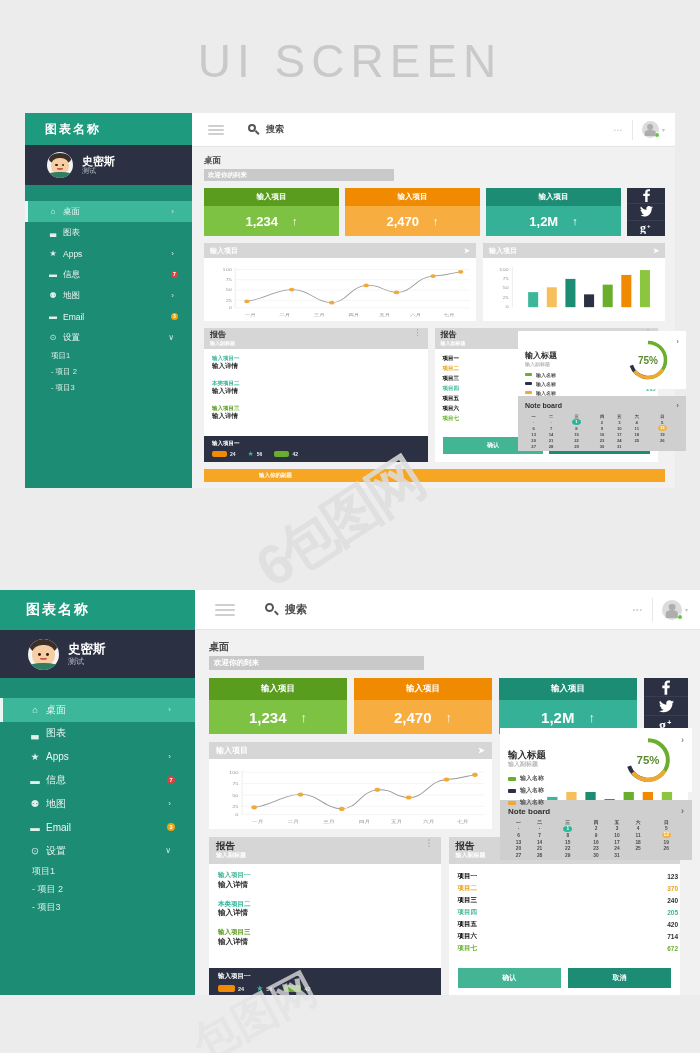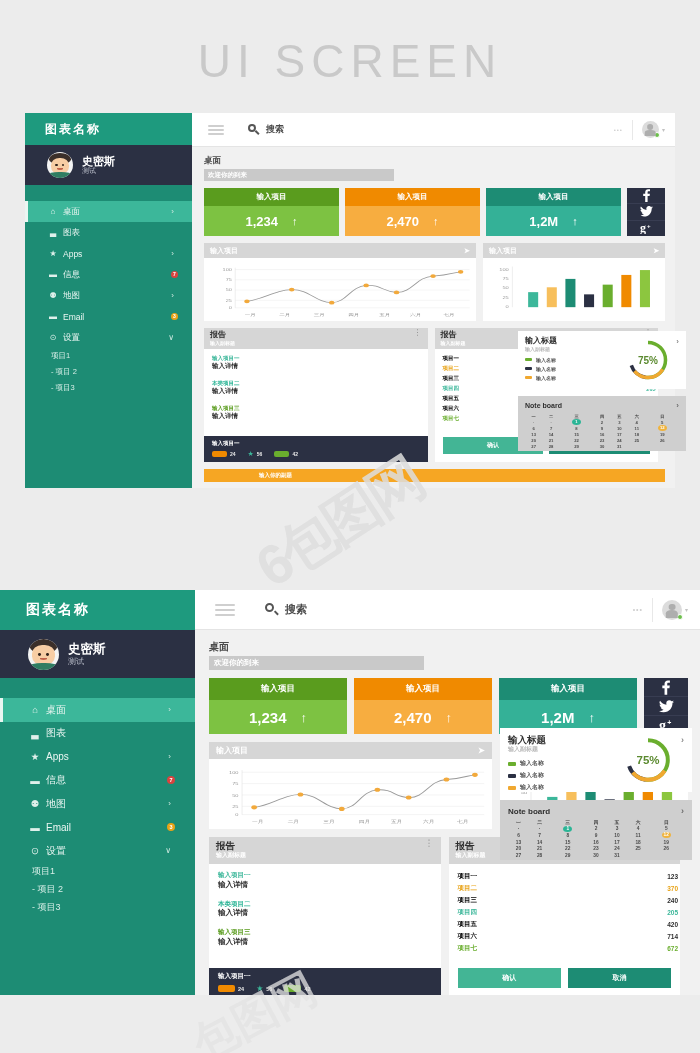--- a/index.html
+++ b/index.html
@@ -223,21 +223,21 @@
   
   .app.small .bar-box{ padding:5px; height:63px; background:#fff;}
   .app.large .bar-box{ padding:6px; height:70px; background:#fff;}
   .bar-box svg{ width:100%; height:100%; display:block;}
 
   
   .donut-panel{ background:#fff; display:flex; }
   .app.small .donut-panel{ padding:6px 7px; height:58px;}
   .app.large .donut-panel{ padding:7px 8px; height:64px;}
   .dp-left{ flex:1; }
-  .dp-title{ color:#2f2f2f; font-weight:bold; line-height:1.1;}
+  .dp-title{ color:#2f2f2f; font-weight:bold; line-height:1.1;margin-top:15px;}
   .app.small .dp-title{ font-size:8px;} .app.large .dp-title{ font-size:9.5px;}
   .dp-sub{ color:#b9b9b9; font-weight:bold;}
   .app.small .dp-sub{ font-size:5px;} .app.large .dp-sub{ font-size:6px;}
   .dp-legend{ margin-top:5px; }
   .lg-row{ display:flex; align-items:center; margin-bottom:3px;}
   .lg-chip{ display:inline-block; border-radius:1px;}
   .app.small .lg-chip{ width:7px; height:3px;} .app.large .lg-chip{ width:8px; height:3.5px;}
   .lg-txt{ color:#555; margin-left:4px; font-weight:bold;}
   .app.small .lg-txt{ font-size:5px;} .app.large .lg-txt{ font-size:6px;}
   .dp-right{ display:flex; align-items:center; justify-content:center; position:relative;}

